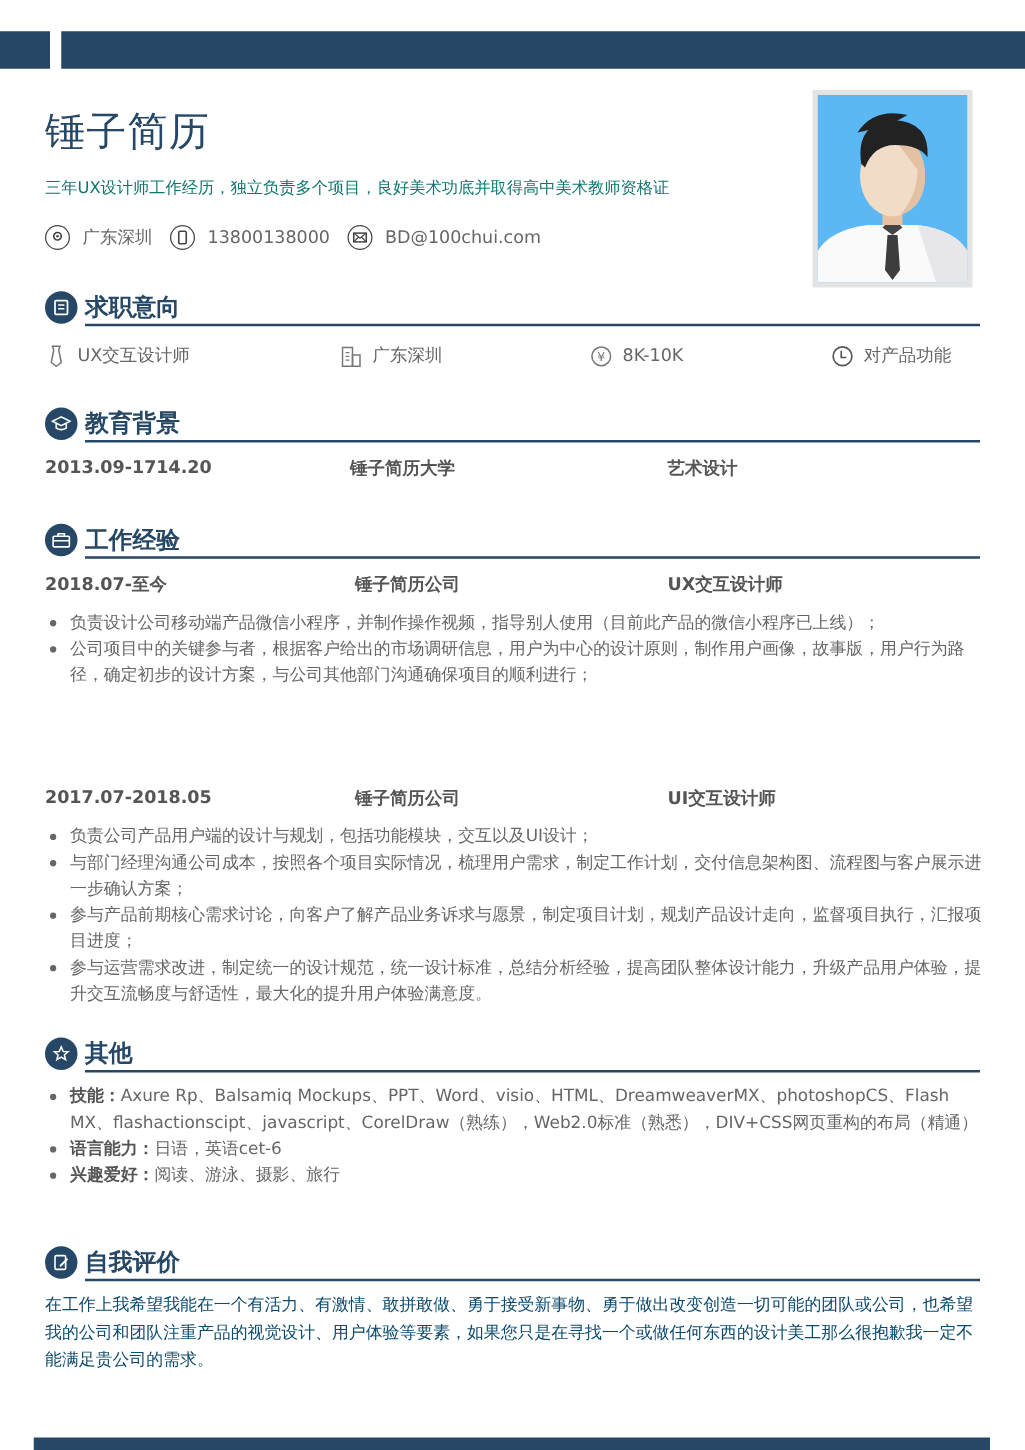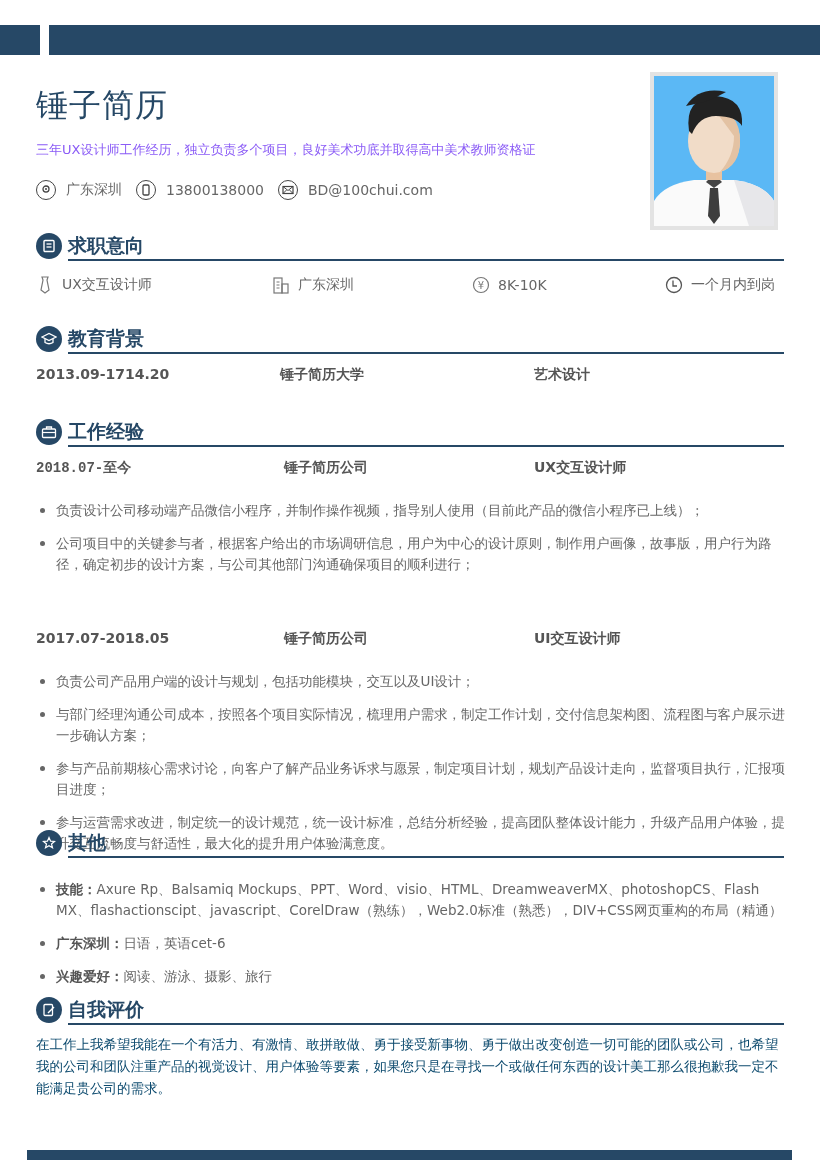--- a/index.html
+++ b/index.html
@@ -3,42 +3,42 @@
 <meta charset="utf-8">
 <style>
   * { margin:0; padding:0; box-sizing:border-box; }
   html, body { width:820px; height:1160px; background:#fff; overflow:hidden; }
   body { position:relative; font-family:"DejaVu Sans","Liberation Sans",sans-serif; color:#555; }
   .topbar-left { position:absolute; left:0; top:25px; width:40px; height:30px; background:#264866; }
   .topbar-right { position:absolute; left:49px; top:25px; width:771px; height:30px; background:#264866; }
   .bottombar { position:absolute; left:27px; top:1150px; width:765px; height:10px; background:#264866; }
 
   .name { position:absolute; left:36px; top:84px; font-size:32px; color:#264866; letter-spacing:1px; }
-  .tagline { position:absolute; left:36px; top:141px; font-size:13px; color:#8b5cf6; }
+  .tagline { position:absolute; left:36px; top:141px; font-size:13px; color:#0f766e; }
   .contacts { position:absolute; left:36px; top:180px; display:flex; align-items:center; font-size:14px; color:#666; }
   .contact { display:flex; align-items:center; margin-right:14px; }
   .contact .ci { width:20px; height:20px; border:1.5px solid #444; border-radius:50%; display:flex; align-items:center; justify-content:center; margin-right:10px; }
 
   .photo { position:absolute; left:650px; top:72px; width:128px; height:158px; background:#e3e3e3; padding:4px; }
   .photo svg { display:block; }
 
   .section-head { position:absolute; left:36px; width:748px; height:30px; }
   .section-head .sicon { position:absolute; left:0; top:2px; width:26px; height:26px; border-radius:50%; background:#264866; display:flex; align-items:center; justify-content:center; }
   .section-head .stitle { position:absolute; left:32px; top:2px; font-size:19px; font-weight:bold; color:#264866; }
   .section-head .sline { position:absolute; left:32px; right:0; top:28px; height:1.5px; background:#264866; }
 
   .intent-row { position:absolute; left:36px; top:276px; width:748px; height:22px; font-size:14px; color:#666; }
   .intent { position:absolute; top:0; display:flex; align-items:center; }
   .intent .ii { width:18px; height:18px; margin-right:8px; display:flex; align-items:center; justify-content:center; }
 
   .row3 { position:absolute; left:36px; width:748px; font-size:14px; font-weight:bold; color:#555; }
   .row3 span { position:absolute; top:0; }
 
   ul.bullets { position:absolute; left:36px; width:750px; list-style:none; font-size:13.5px; color:#666; line-height:21px; }
-  ul.bullets li { position:relative; padding-left:20px;margin-top:12px; }
+  ul.bullets li { position:relative; padding-left:20px; }
   ul.bullets li::before { content:""; position:absolute; left:4px; top:8px; width:5px; height:5px; border-radius:50%; background:#666; }
   .bl { font-weight:bold; color:#555; }
 
   .selfeval { position:absolute; left:36px; top:1033px; width:750px; font-size:13.5px; line-height:22px; color:#0c4a6e; }
 </style>
 </head>
 <body>
 
 <div class="topbar-left"></div>
 <div class="topbar-right"></div>
@@ -132,21 +132,21 @@
     </span>
     <span>8K-10K</span>
   </div>
   <div class="intent" style="left:629px;">
     <span class="ii">
       <svg width="18" height="18" viewBox="0 0 18 18">
           <circle cx="9" cy="9" r="7.5" fill="none" stroke="#555" stroke-width="1.3"></circle>
           <path d="M8 4.5 L8 10 L12 10" fill="none" stroke="#555" stroke-width="1.3"></path>
         </svg>
     </span>
-    <span>一个月内到岗</span>
+    <span>对产品功能</span>
   </div>
 </div>
 
 <div class="section-head" style="top:324px;">
   <div class="sicon">
     <svg width="16" height="14" viewBox="0 0 16 14">
         <path d="M1 5 L8 1.5 L15 5 L8 8.5 Z" fill="none" stroke="#fff" stroke-width="1.3"></path>
         <path d="M4 7 L4 10.5 Q8 13 12 10.5 L12 7" fill="none" stroke="#fff" stroke-width="1.3"></path>
       </svg>
   </div>
@@ -166,21 +166,21 @@
         <rect x="1.5" y="4" width="13" height="8.5" rx="1" fill="none" stroke="#fff" stroke-width="1.3"></rect>
         <path d="M5.5 4 L5.5 2 L10.5 2 L10.5 4" fill="none" stroke="#fff" stroke-width="1.3"></path>
         <line x1="1.5" y1="7.5" x2="14.5" y2="7.5" stroke="#fff" stroke-width="1.2"></line>
       </svg>
   </div>
   <div class="stitle">工作经验</div>
   <div class="sline"></div>
 </div>
 
 <div class="row3" style="top:459px;">
-  <span style="left:0;font-family:Liberation Mono, monospace;">2018.07-至今</span>
+  <span style="left:0;">2018.07-至今</span>
   <span style="left:248px;">锤子简历公司</span>
   <span style="left:498px;">UX交互设计师</span>
 </div>
 <ul class="bullets" style="top:488px;">
   <li>负责设计公司移动端产品微信小程序，并制作操作视频，指导别人使用（目前此产品的微信小程序已上线）；</li>
   <li>公司项目中的关键参与者，根据客户给出的市场调研信息，用户为中心的设计原则，制作用户画像，故事版，用户行为路径，确定初步的设计方案，与公司其他部门沟通确保项目的顺利进行；</li>
 </ul>
 
 <div class="row3" style="top:630px;">
   <span style="left:0;">2017.07-2018.05</span>
@@ -198,21 +198,21 @@
   <div class="sicon">
     <svg width="14" height="14" viewBox="0 0 14 14">
         <path d="M7 1.5 L8.6 5.2 L12.5 5.4 L9.5 8 L10.5 11.8 L7 9.7 L3.5 11.8 L4.5 8 L1.5 5.4 L5.4 5.2 Z" fill="none" stroke="#fff" stroke-width="1.2"></path>
       </svg>
   </div>
   <div class="stitle">其他</div>
   <div class="sline"></div>
 </div>
 <ul class="bullets" style="top:867px;">
   <li><span class="bl">技能：</span><span>Axure Rp、Balsamiq Mockups、PPT、Word、visio、HTML、DreamweaverMX、photoshopCS、Flash MX、flashactionscipt、javascript、CorelDraw（熟练），Web2.0标准（熟悉），DIV+CSS网页重构的布局（精通）</span></li>
-  <li><span class="bl">广东深圳：</span><span>日语，英语cet-6</span></li>
+  <li><span class="bl">语言能力：</span><span>日语，英语cet-6</span></li>
   <li><span class="bl">兴趣爱好：</span><span>阅读、游泳、摄影、旅行</span></li>
 </ul>
 
 <div class="section-head" style="top:995px;">
   <div class="sicon">
     <svg width="14" height="14" viewBox="0 0 14 14">
         <rect x="2" y="1.5" width="8.5" height="11" rx="1" fill="none" stroke="#fff" stroke-width="1.3"></rect>
         <path d="M6 10 L12 4" stroke="#fff" stroke-width="1.5"></path>
       </svg>
   </div>

